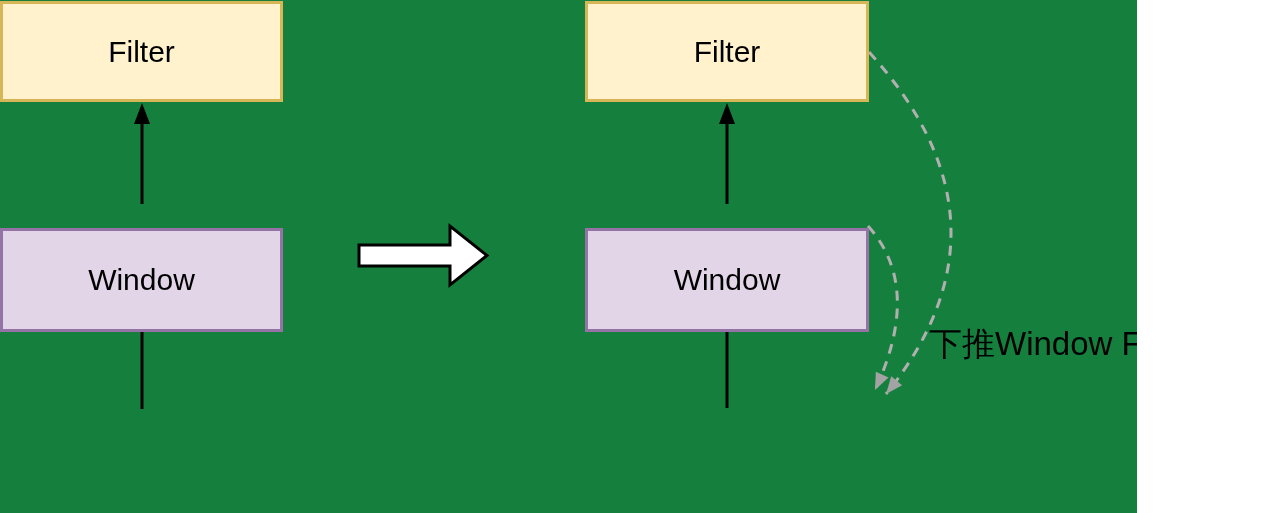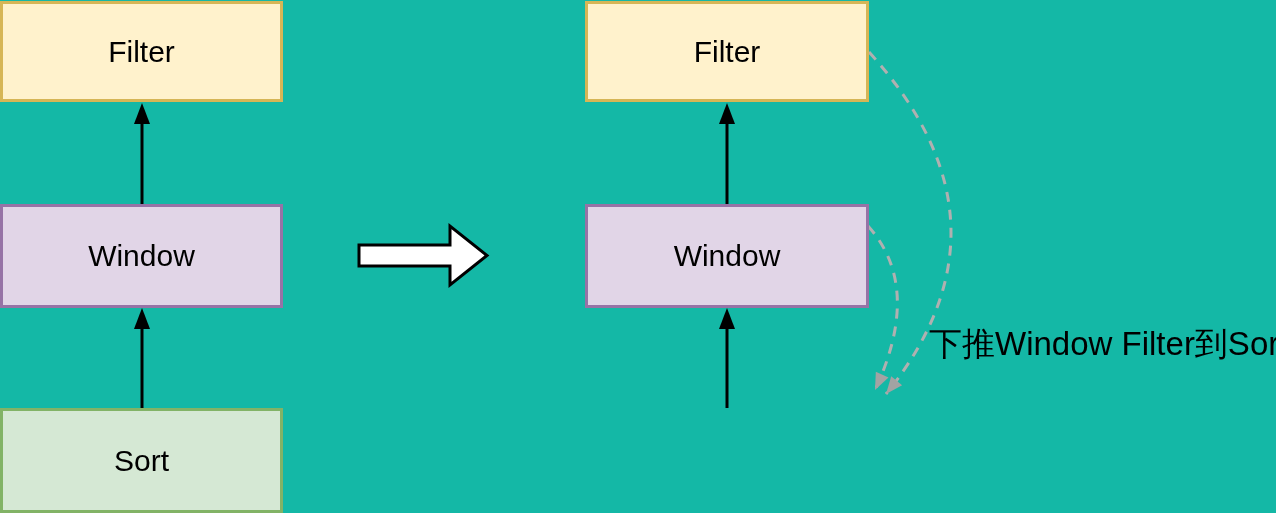--- a/index.html
+++ b/index.html
@@ -3,42 +3,42 @@
 <meta charset="utf-8">
 <style>
   html, body {
     margin: 0;
     padding: 0;
     background: #ffffff;
     font-family: "Liberation Sans", sans-serif;
   }
   .canvas {
     position: relative;
-    width: 1276px;
+    width: 1137px;
     height: 513px;
-    background: #14b8a6;
+    background: #15803d;
     overflow: hidden;
   }
   .arrow-layer {
     position: absolute;
     left: 0; top: 0;
     width: 1280px; height: 513px;
   }
   .node {
     position: absolute;
     box-sizing: border-box;
     border: 3px solid #000;
     display: flex;
     align-items: center;
     justify-content: center;
     font-size: 30px;
     color: #000000;
   }
   .node-yellow { background: #FFF2CC; border-color: #D6B656; }
-  .node-purple { background: #E1D5E7; border-color: #9673A6; }
+  .node-purple { background: #E1D5E7; border-color: #9673A6; margin-top: 24px; }
   .node-green  { background: #D5E8D4; border-color: #82B366; }
 
   .col-left  { left: 0;   width: 283px; }
   .col-right { left: 585px; width: 284px; }
 
   .row-top    { top: 1px;   height: 101px; }
   .row-mid    { top: 204px; height: 104px; }
   .row-bottom { top: 408px; height: 105px; }
   .row-bottom-right { top: 408px; height: 102px; }
 
@@ -84,23 +84,20 @@
 
     <path d="M 868,226 Q 923,287 875,390" fill="none" stroke="#B0B0B0" stroke-width="3" stroke-dasharray="10 8" marker-end="url(#grayArrow)"></path>
   </svg>
 
   <div class="node node-yellow col-left row-top">
     <span>Filter</span>
   </div>
   <div class="node node-purple col-left row-mid">
     <span>Window</span>
   </div>
-  <div class="node node-green col-left row-bottom">
-    <span>Sort</span>
-  </div>
 
   <div class="node node-yellow col-right row-top">
     <span>Filter</span>
   </div>
   <div class="node node-purple col-right row-mid">
     <span>Window</span>
   </div>
 
   <div class="annotation">下推Window Filter到Sort</div>
 

